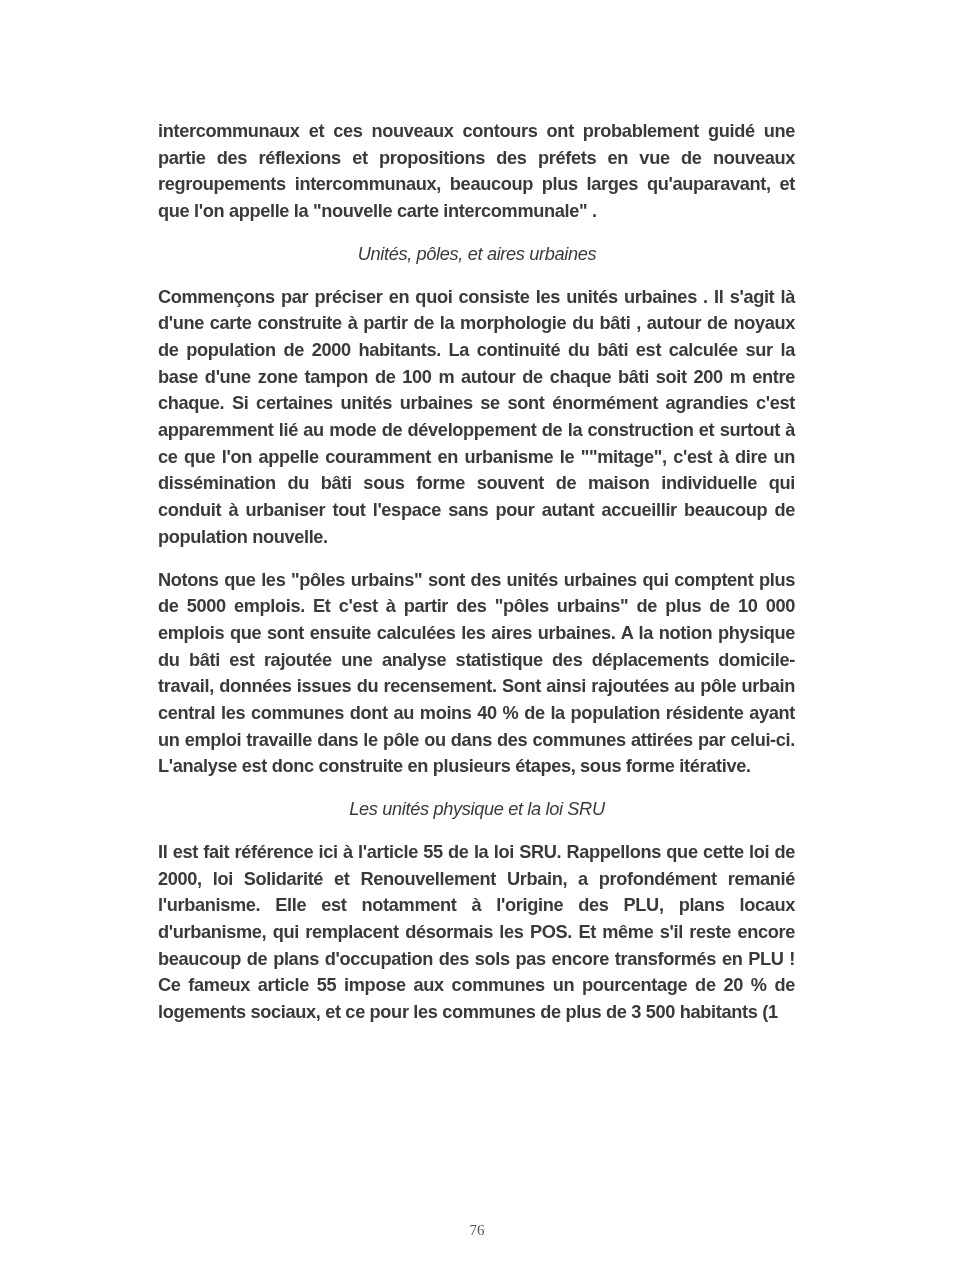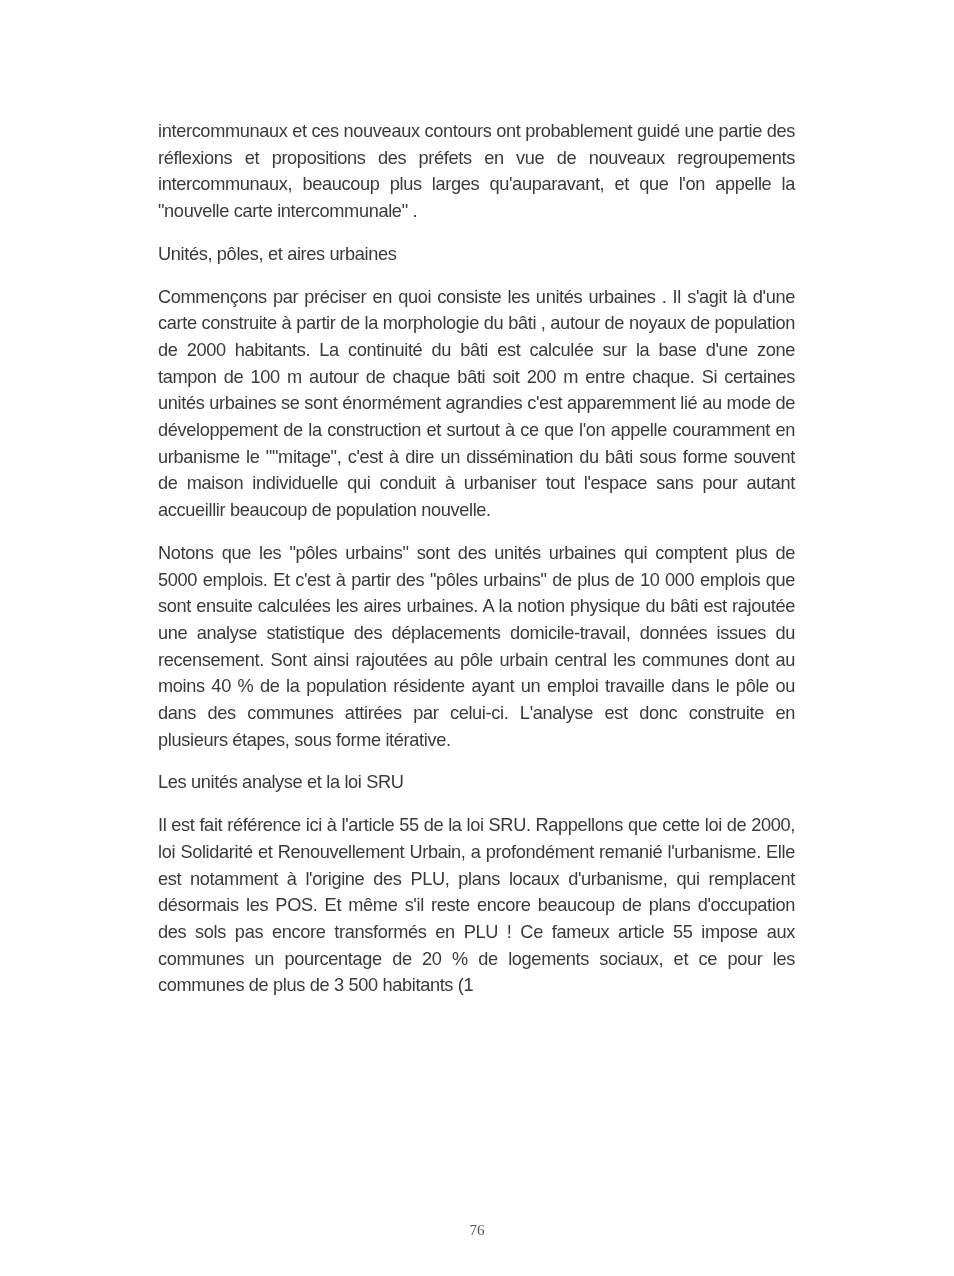--- a/index.html
+++ b/index.html
@@ -21,42 +21,44 @@
       color: #3a3a3a;
       font-family: "Liberation Sans", sans-serif;
       font-size: 18.2px;
       line-height: 26.7px;
     }
     .para {
       margin: 0 1px 16px 0;
       text-align: justify;
       letter-spacing: -0.35px;
       word-spacing: 0px;
+      font-weight: bold;
     }
     .heading {
       margin: 4px 0 16px 0;
-      text-align: left;
+      text-align: center;
       letter-spacing: -0.35px;
+      font-style: italic;
     }
     .page-number {
       position: absolute;
       left: 0;
       width: 954px;
       top: 1222px;
       text-align: center;
       font-family: "Liberation Serif", serif;
       font-size: 15px;
       color: #555555;
     }
   </style>
 </head>
 <body>
 
 <div class="page">
   <p class="para">intercommunaux et ces nouveaux contours ont probablement guidé une partie des réflexions et propositions des préfets en vue de nouveaux regroupements intercommunaux, beaucoup plus larges qu'auparavant, et que l'on appelle la "nouvelle carte intercommunale" .</p>
   <p class="heading">Unités, pôles, et aires urbaines</p>
   <p class="para">Commençons par préciser en quoi consiste les unités urbaines . Il s'agit là d'une carte construite à partir de la morphologie du bâti , autour de noyaux de population de 2000 habitants. La continuité du bâti est calculée sur la base d'une zone tampon de 100 m autour de chaque bâti soit 200 m entre chaque. Si certaines unités urbaines se sont énormément agrandies c'est apparemment lié au mode de développement de la construction et surtout à ce que l'on appelle couramment en urbanisme le ""mitage", c'est à dire un dissémination du bâti sous forme souvent de maison individuelle qui conduit à urbaniser tout l'espace sans pour autant accueillir beaucoup de population nouvelle.</p>
   <p class="para">Notons que les "pôles urbains" sont des unités urbaines qui comptent plus de 5000 emplois. Et c'est à partir des "pôles urbains" de plus de 10 000 emplois que sont ensuite calculées les aires urbaines. A la notion physique du bâti est rajoutée une analyse statistique des déplacements domicile-travail, données issues du recensement. Sont ainsi rajoutées au pôle urbain central les communes dont au moins 40 % de la population résidente ayant un emploi travaille dans le pôle ou dans des communes attirées par celui-ci. L'analyse est donc construite en plusieurs étapes, sous forme itérative.</p>
-  <p class="heading">Les unités analyse et la loi SRU</p>
+  <p class="heading">Les unités physique et la loi SRU</p>
   <p class="para">Il est fait référence ici à l'article 55 de la loi SRU. Rappellons que cette loi de 2000, loi Solidarité et Renouvellement Urbain, a profondément remanié l'urbanisme. Elle est notamment à l'origine des PLU, plans locaux d'urbanisme, qui remplacent désormais les POS. Et même s'il reste encore beaucoup de plans d'occupation des sols pas encore transformés en PLU ! Ce fameux article 55 impose aux communes un pourcentage de 20 % de logements sociaux, et ce pour les communes de plus de 3 500 habitants (1</p>
 </div>
 
 <div class="page-number">76</div>
 
 </body></html>

